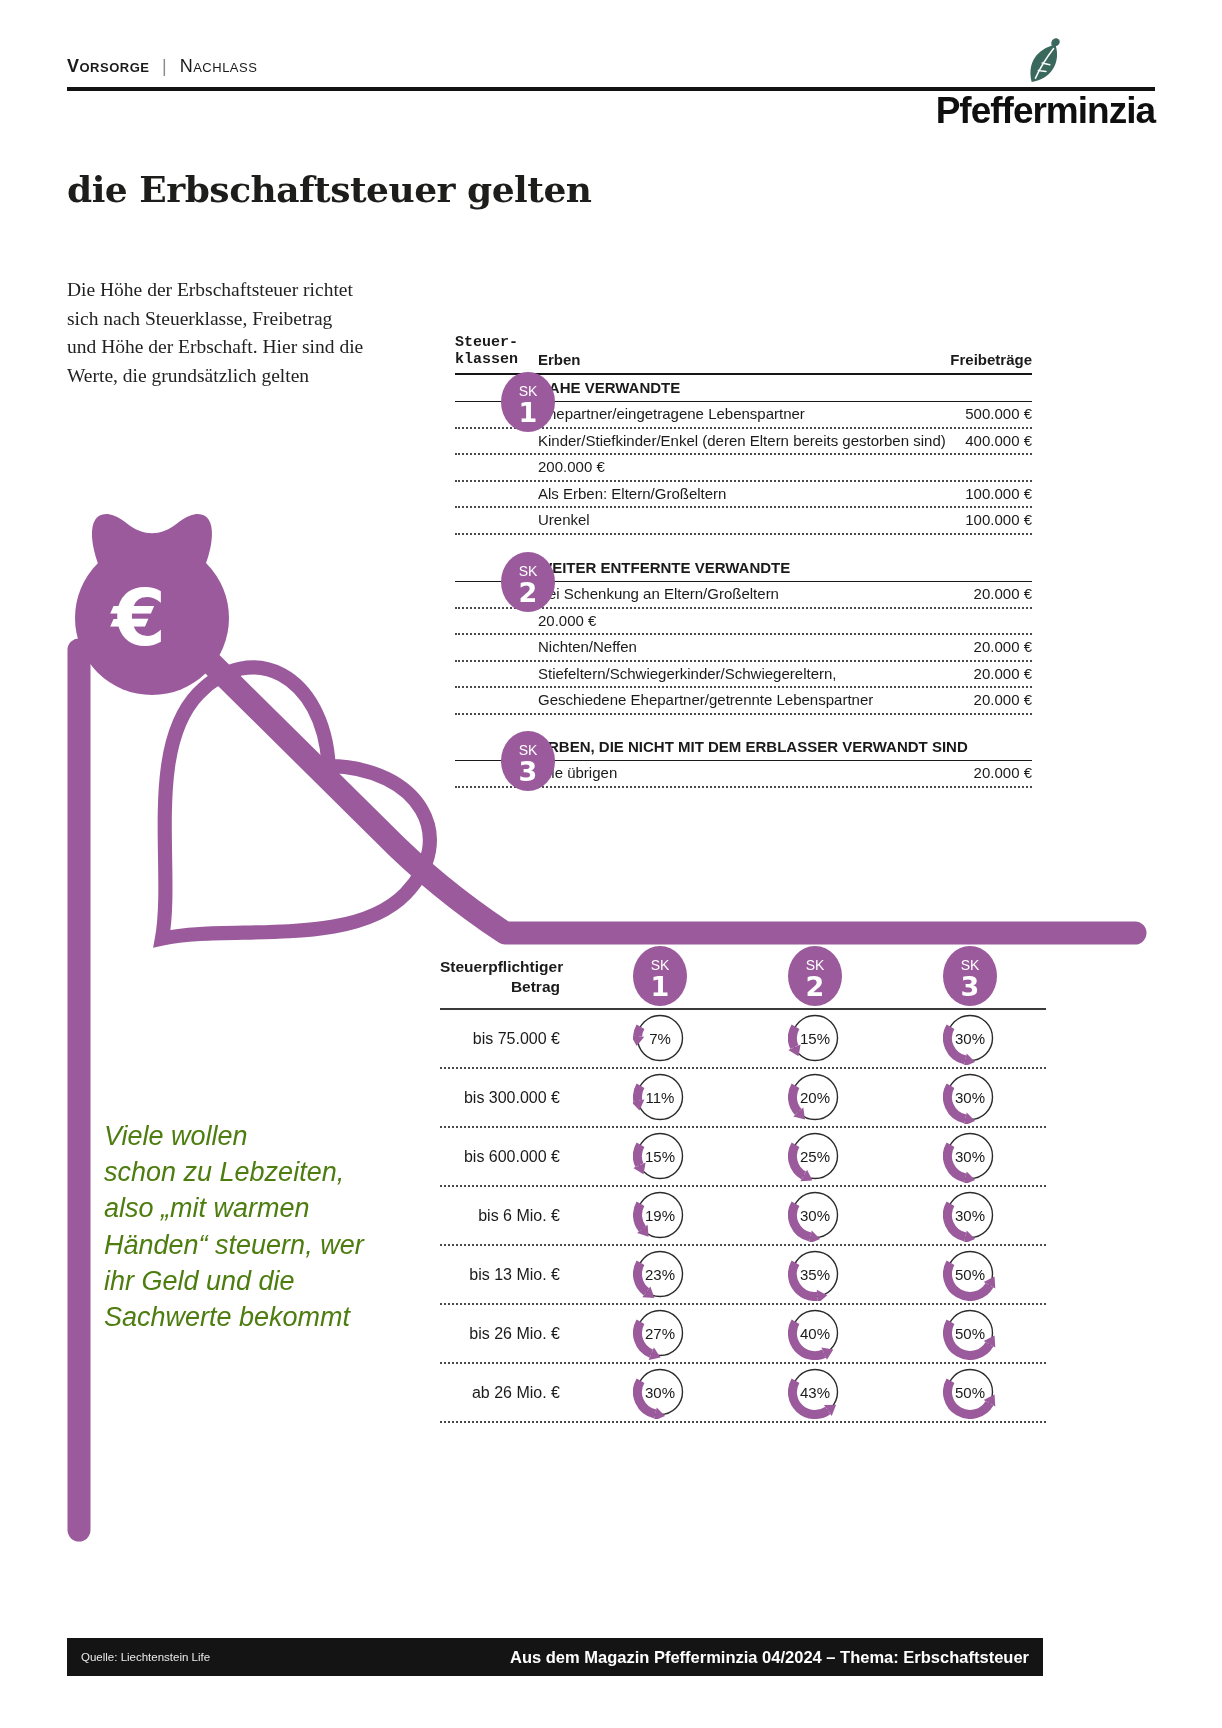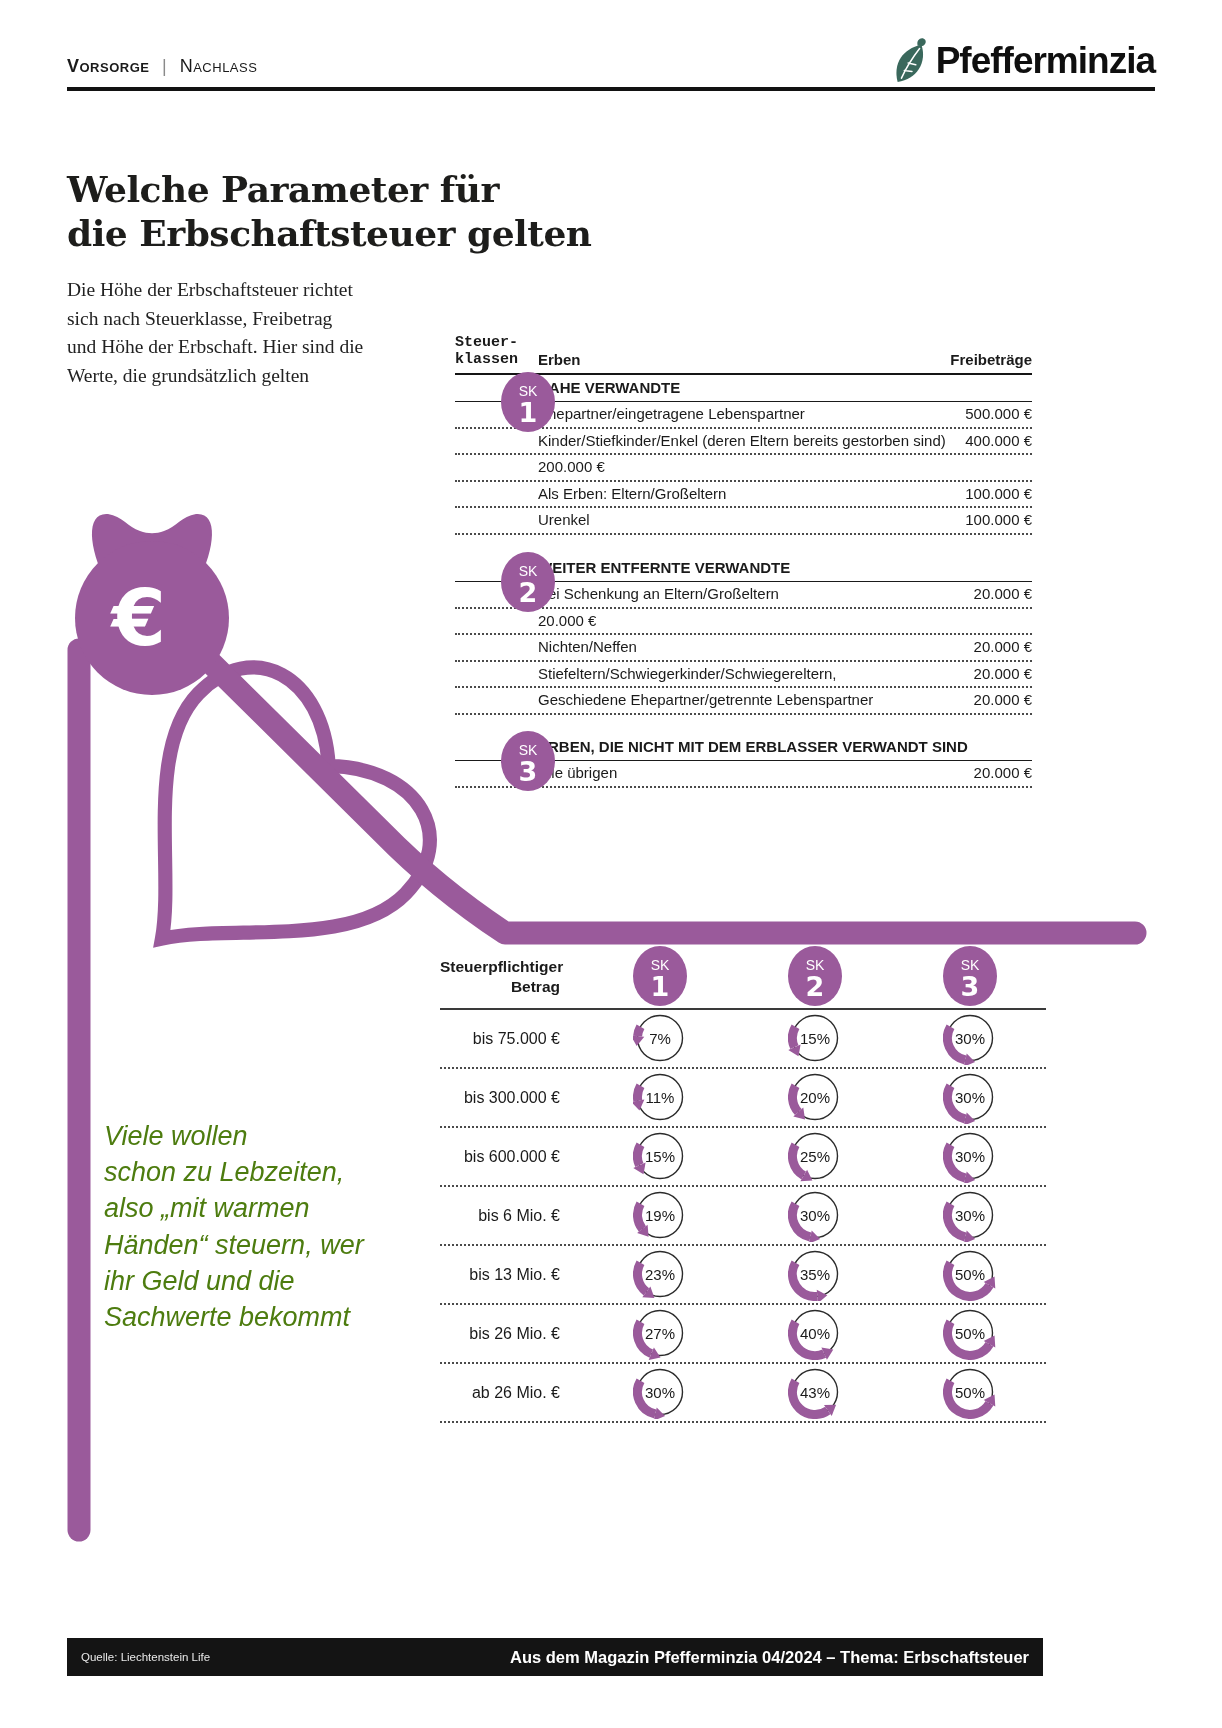--- a/index.html
+++ b/index.html
@@ -7,21 +7,21 @@
         outline:1px solid #ddd;overflow:hidden;
         font-family:"Liberation Sans",sans-serif;color:#1a1a1a;}
   #illu{position:absolute;left:0;top:0;z-index:0;pointer-events:none;}
   .content{position:absolute;inset:0;z-index:1;}
 
   
   .kicker{position:absolute;left:67px;top:56px;font-size:18px;letter-spacing:.5px;}
   .kicker .k1{font-weight:bold;font-variant:small-caps;}
   .kicker .ksep{color:#8a8a8a;font-weight:300;padding:0 7px;}
   .kicker .k2{font-variant:small-caps;}
-  .logo{position:absolute;right:67px;top:36px;display:flex;align-items:center;gap:4px;}
+  .logo{position:absolute;right:67px;top:36px;display:flex;align-items:center;gap:4px;flex-direction:column;}
   .logo-text{font-size:37px;font-weight:bold;letter-spacing:-1px;color:#0f0f0f;}
   .toprule{position:absolute;left:67px;top:87px;width:1088px;height:4px;background:#121212;}
 
   
   .title{position:absolute;left:67px;top:168px;font-family:"DejaVu Serif","Liberation Serif",serif;
          font-weight:bold;font-size:36px;line-height:1.22;color:#1d1d1b;letter-spacing:-.5px;}
   .intro{position:absolute;left:67px;top:276px;font-family:"Liberation Serif",serif;
          font-size:19.5px;line-height:1.47;color:#222;white-space:pre-line;}
 
   
@@ -94,21 +94,20 @@
         <path d="M33,9 C13,13 3,29 8,48 C28,45 39,28 33,9 Z" fill="#3a685c"></path>
         <path d="M29,10 C27,3 34,0 37,4 C39,8 34,12 31,10 Z" fill="#3a685c"></path>
         <path d="M12,44 C17,33 24,22 31,13 M15,36 L23,37 M19,28 L27,30" stroke="#ffffff" stroke-width="1.6" fill="none" stroke-linecap="round"></path>
       </svg>
       <span class="logo-text">Pfefferminzia</span>
     </div>
 
     <div class="toprule"></div>
 
     <div class="title">
-      <div>Welche Parameter für</div>
       <div>die Erbschaftsteuer gelten</div>
     </div>
 
     <div class="intro">Die Höhe der Erbschaftsteuer richtet
 sich nach Steuerklasse, Freibetrag
 und Höhe der Erbschaft. Hier sind die
 Werte, die grundsätzlich gelten</div>
 
     <div class="atable">
       <div class="thead">

